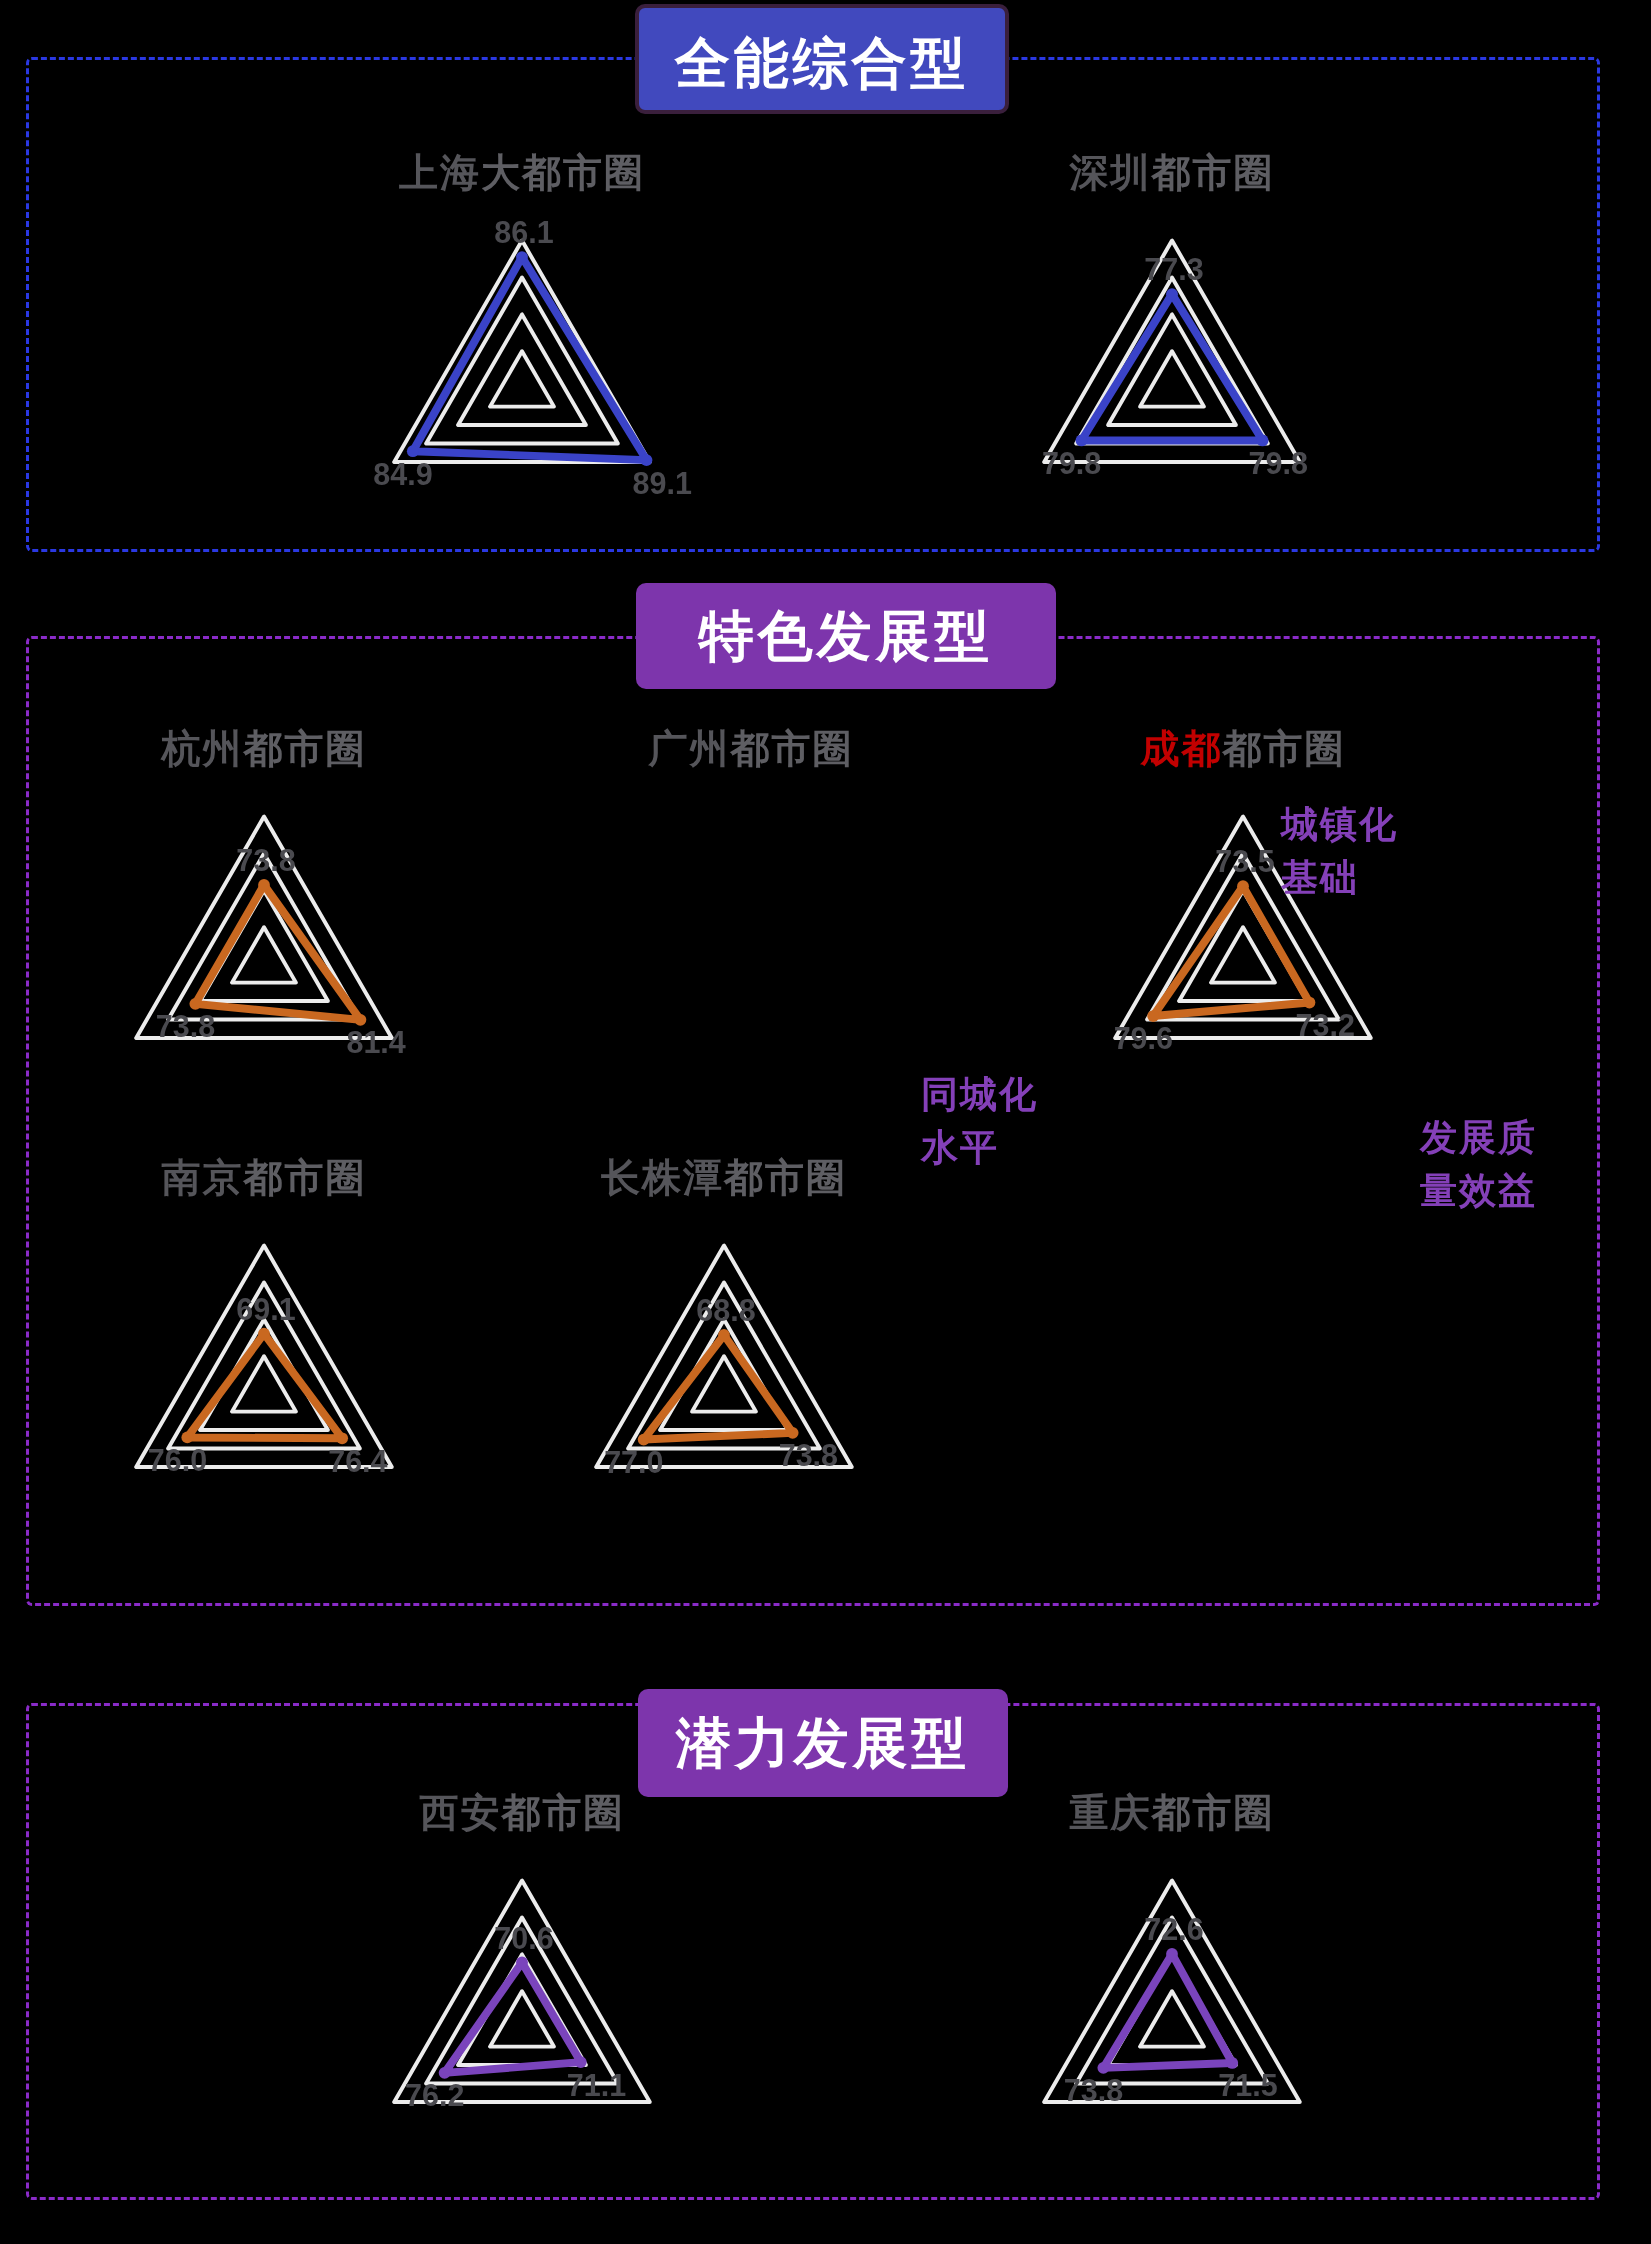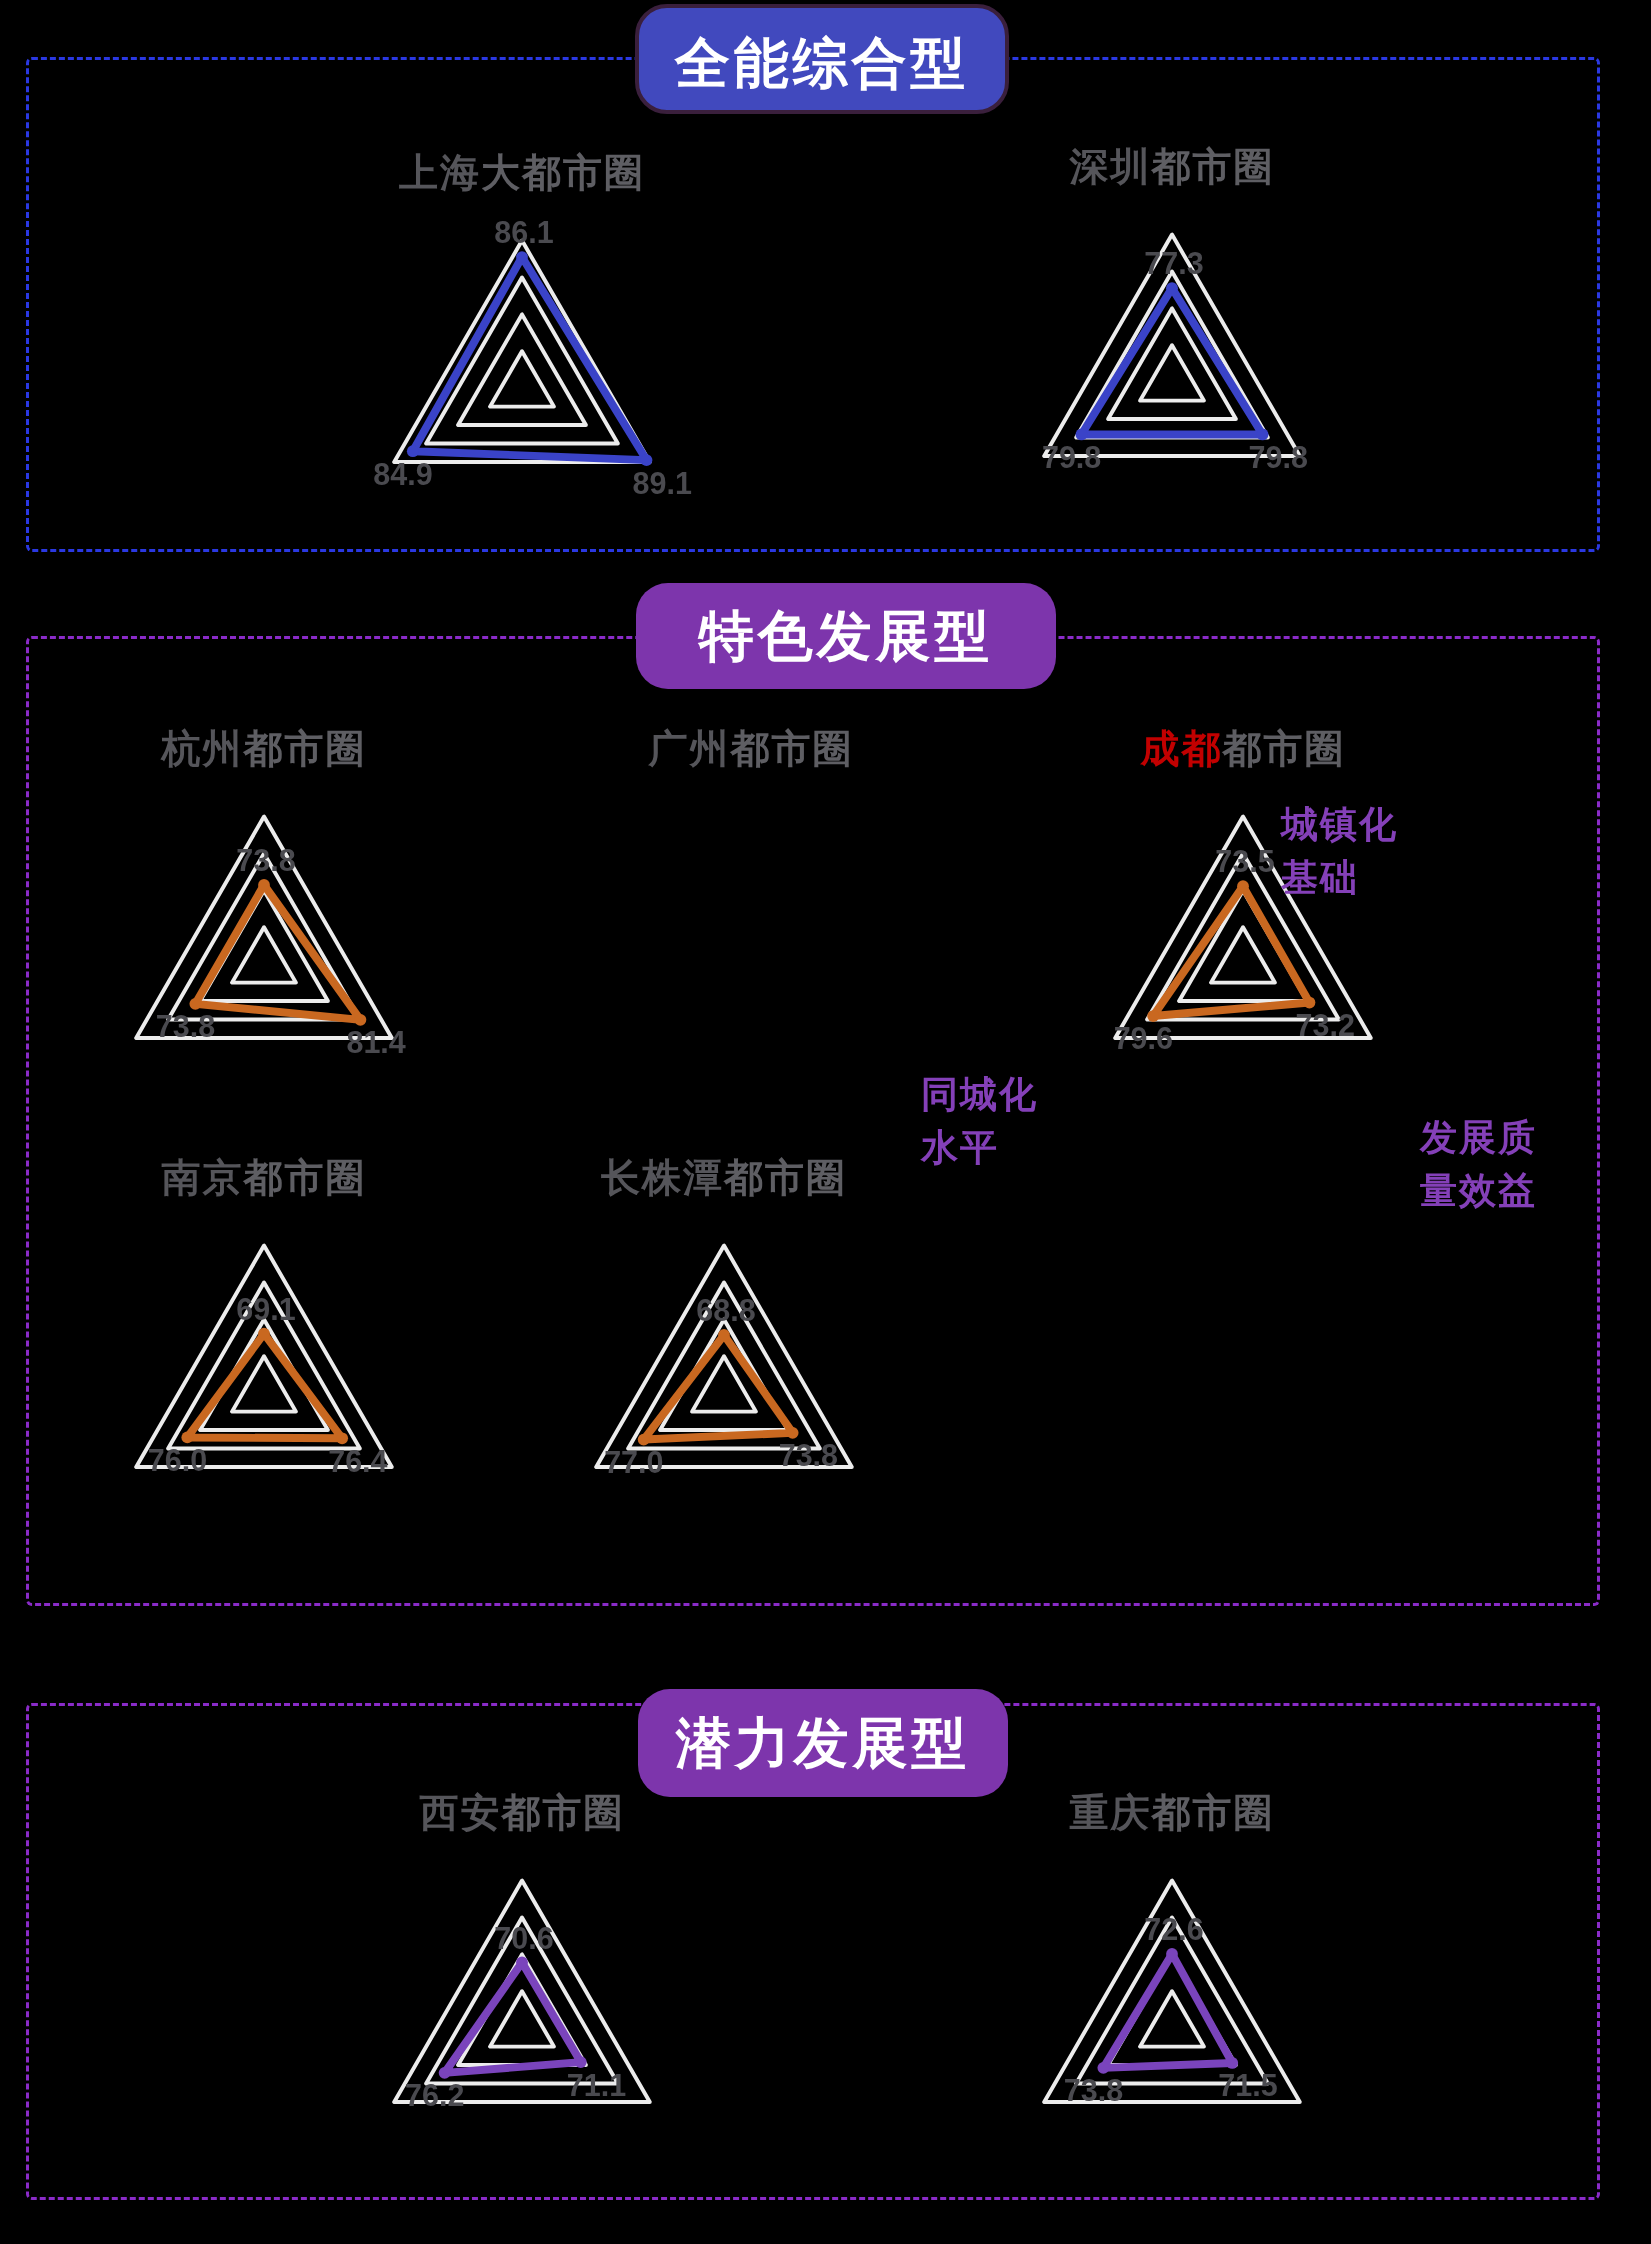--- a/index.html
+++ b/index.html
@@ -2,21 +2,21 @@
 <html><head>
 <meta charset="utf-8">
 <style>
   html,body{margin:0;padding:0;background:#000;}
   body{position:relative;width:1652px;height:2245px;overflow:hidden;
        font-family:"Liberation Sans","DejaVu Sans",sans-serif;}
   .section{position:absolute;border:3.9px dashed #888;border-radius:5.9px;box-sizing:border-box;}
   .section.s1{left:25.6px;top:57px;width:1574px;height:495px;border-color:#2A38E2;}
   .section.s2{left:25.6px;top:636px;width:1574px;height:970px;border-color:#8A2BC8;}
   .section.s3{left:25.6px;top:1703px;width:1574px;height:497px;border-color:#8A2BC8;}
-  .pill{position:absolute;border-radius:32px;color:#fff;text-align:center;
+  .pill{position:absolute;border-radius:10px;color:#fff;text-align:center;
         font-weight:bold;letter-spacing:3.9px;z-index:5;}
   .pill.p1{left:635px;top:3.9px;width:374px;height:110px;line-height:110px;font-size:55px;
            background:#4149BE;border:4.9px solid #3A1F3C;box-sizing:border-box;}
   .pill.p2{left:636px;top:583px;width:420px;height:106px;line-height:106px;font-size:55px;background:#7D35AC;}
   .pill.p3{left:638px;top:1649px;width:370px;height:108px;line-height:108px;font-size:55px;background:#7D35AC;margin-top:40px;}
   .chart{position:absolute;width:394px;text-align:center;z-index:2;}
   .chart h3{margin:0 0 5.9px 0;font-size:39px;font-weight:700;color:#5E5E63;letter-spacing:2px;}
   .chart h3 .city{font-weight:900;color:#55555A;}
   .radar{display:inline-block;text-align:center;}
   .axis-label{position:absolute;width:197px;text-align:left;font-size:37px;font-weight:800;
@@ -42,21 +42,21 @@
         <polygon points="185,147.5 152.525,203.75 217.475,203.75" fill="none" stroke="#ECECEC" stroke-width="4" stroke-linejoin="round"></polygon>
         <polygon points="185,51.71428571428572 74.02828571428569,249.07142857142858 311.5597142857142,258.07142857142856" fill="none" stroke="#3A43C8" stroke-width="8" stroke-linejoin="round"></polygon>
         <circle cx="185" cy="51.71428571428572" r="6" fill="#3A43C8"></circle>
         <circle cx="74.02828571428569" cy="249.07142857142858" r="6" fill="#3A43C8"></circle>
         <circle cx="311.5597142857142" cy="258.07142857142856" r="6" fill="#3A43C8"></circle>
         <text x="187" y="37.71428571428572" text-anchor="middle" fill="#4A4A4F" font-size="31" font-weight="600">86.1</text>
         <text x="64.02828571428569" y="283.07142857142856" text-anchor="middle" fill="#4A4A4F" font-size="31" font-weight="600">84.9</text>
         <text x="327.5597142857142" y="292.07142857142856" text-anchor="middle" fill="#4A4A4F" font-size="31" font-weight="600">89.1</text>
       </svg></div>
 </div>
-<div class="chart" style="left:975px;top:140px">
+<div class="chart" style="left:975px;top:146px">
   <h3><span class="city">深圳</span><span>都市圈</span></h3>
   <div class="radar"><svg width="364" height="325" viewBox="0 0 370 330">
         <polygon points="185,35 55.099999999999994,260 314.9,260" fill="none" stroke="#ECECEC" stroke-width="4" stroke-linejoin="round"></polygon>
         <polygon points="185,72.5 87.57499999999999,241.25 282.42499999999995,241.25" fill="none" stroke="#ECECEC" stroke-width="4" stroke-linejoin="round"></polygon>
         <polygon points="185,110 120.05,222.5 249.95,222.5" fill="none" stroke="#ECECEC" stroke-width="4" stroke-linejoin="round"></polygon>
         <polygon points="185,147.5 152.525,203.75 217.475,203.75" fill="none" stroke="#ECECEC" stroke-width="4" stroke-linejoin="round"></polygon>
         <polygon points="185,89.42857142857144 92.95657142857144,238.14285714285714 277.04342857142854,238.14285714285714" fill="none" stroke="#3A43C8" stroke-width="8" stroke-linejoin="round"></polygon>
         <circle cx="185" cy="89.42857142857144" r="6" fill="#3A43C8"></circle>
         <circle cx="92.95657142857144" cy="238.14285714285714" r="6" fill="#3A43C8"></circle>
         <circle cx="277.04342857142854" cy="238.14285714285714" r="6" fill="#3A43C8"></circle>

